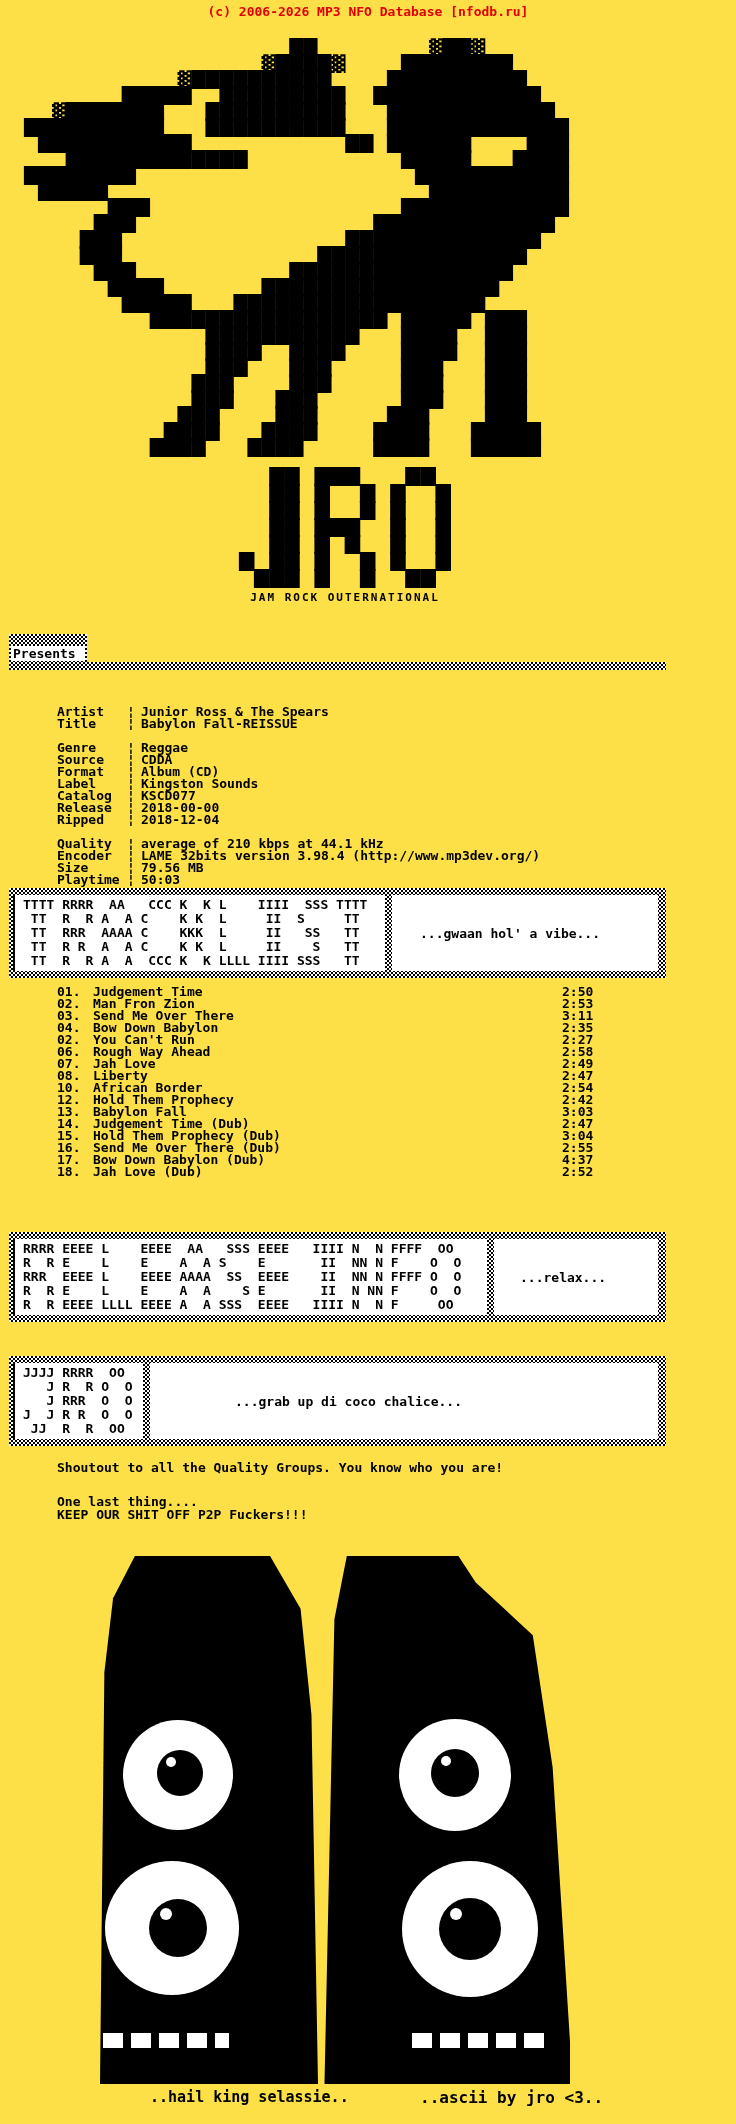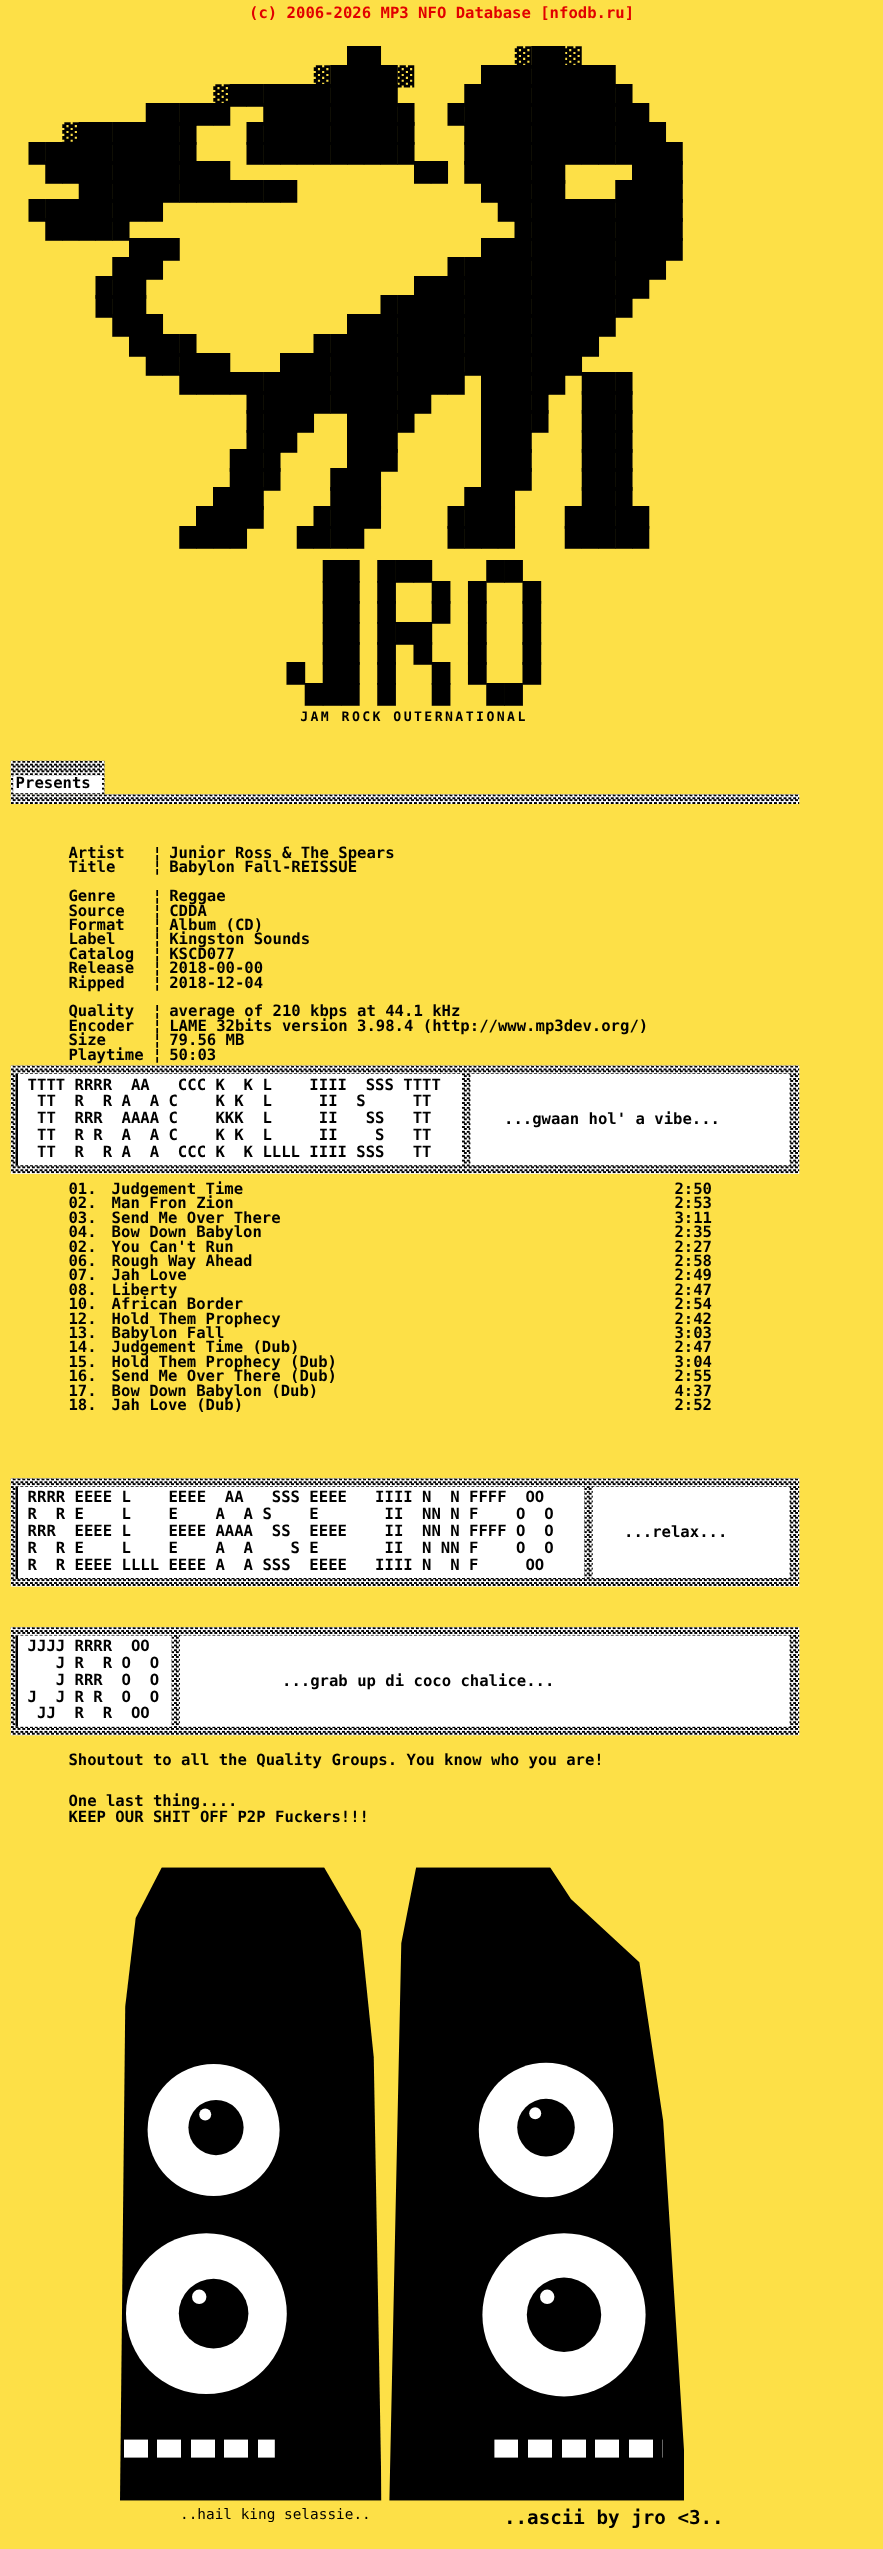--- a/index.html
+++ b/index.html
@@ -76,21 +76,21 @@
     clip-path:polygon(16% 0%,78% 0%,92% 10%,97% 30%,100% 100%,0% 100%,2% 22%,6% 8%);}
   .cab-right{left:222px;width:248px;
     clip-path:polygon(10% 0%,55% 0%,62% 5%,85% 15%,93% 40%,100% 92%,100% 100%,1% 100%,5% 12%);}
   .spk-circle{position:absolute;background:#fff;border-radius:50%;}
   .spk-inner{position:absolute;background:#000;border-radius:50%;}
   .spk-dot{position:absolute;background:#fff;border-radius:50%;}
   .spk-slot{position:absolute;height:15px;
     background:repeating-linear-gradient(90deg,#fff 0 20px,#000 20px 28px);}
 
   
-  .footer-left{position:absolute;left:150px;top:2088px;font-weight:normal;font-size:12px;}
+  .footer-left{position:absolute;left:150px;top:2088px;font-weight:bold;font-size:15px;}
   .footer-right{position:absolute;left:420px;top:2088px;font-weight:bold;font-size:16px;}
 </style>
 </head>
 <body>
 
 <div class="page">
 
   <div class="nfo-header" style="color:#e10000;">(c) 2006-2026 MP3 NFO Database [nfodb.ru]</div>
 
   <pre class="lion">                    ██        ▓██▓      

